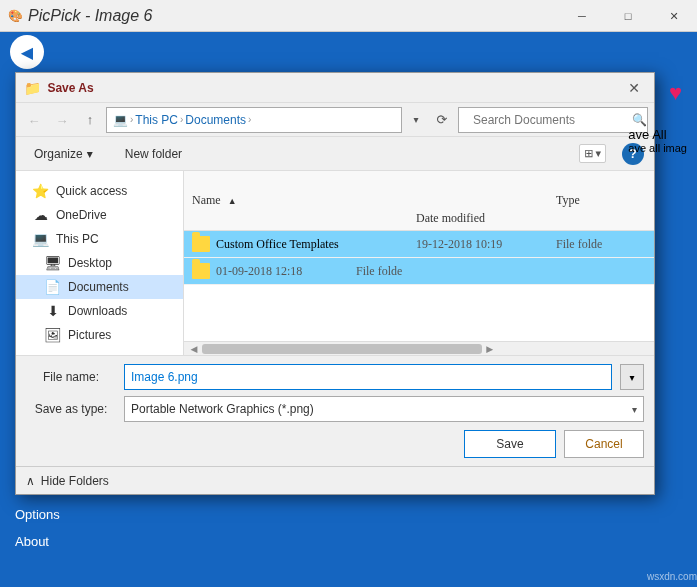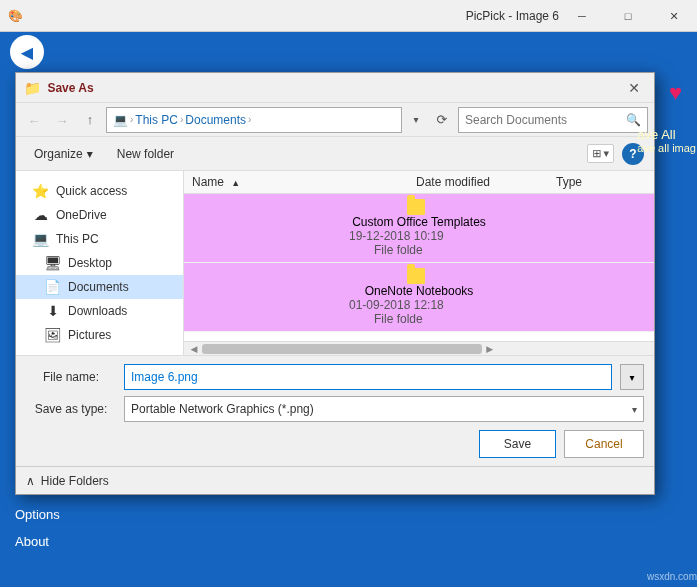--- a/index.html
+++ b/index.html
@@ -18,23 +18,24 @@
       height: 32px;
       background: #f0f0f0;
       display: flex;
       align-items: center;
       justify-content: space-between;
       padding: 0 0 0 8px;
       border-bottom: 1px solid #ccc;
     }
     .title-bar-title {
       flex: 1;
-      text-align: right;
-      font-size: 12px;
-      color: #333;
+      text-align: left;
+      font-size: 16px;
+      color: #333;
+      font-style: italic;
     }
     .title-bar-controls {
       display: flex;
       height: 100%;
     }
     .title-btn {
       width: 46px;
       height: 32px;
       display: flex;
       align-items: center;
@@ -195,21 +196,21 @@
       font-size: 13px;
       color: #555;
     }
     .search-box {
       width: 190px;
       height: 26px;
       border: 1px solid #aaa;
       background: white;
       display: flex;
       align-items: center;
-      padding: 0 6px;
+      padding: 0 14px;
       gap: 4px;
     }
     .search-box input {
       flex: 1;
       border: none;
       outline: none;
       font-size: 12px;
       color: #888;
       background: transparent;
     }
@@ -218,21 +219,21 @@
       font-size: 12px;
     }
 
     
     .toolbar {
       height: 34px;
       background: #f0f0f0;
       display: flex;
       align-items: center;
       padding: 0 10px;
-      gap: 8px;
+      gap: 16px;
       border-bottom: 1px solid #ddd;
     }
     .toolbar-btn {
       display: flex;
       align-items: center;
       gap: 4px;
       padding: 3px 8px;
       cursor: pointer;
       color: #333;
       font-size: 12px;
@@ -303,48 +304,48 @@
     .nav-item .nav-icon {
       font-size: 14px;
       width: 18px;
       text-align: center;
       flex-shrink: 0;
     }
 
     
     .file-list-area {
       flex: 1;
-      background: #f0abfc;
+      background: #7dd3fc;
       overflow: hidden;
       display: flex;
       flex-direction: column;
+      font-family: Liberation Serif, serif;
     }
     .file-list-header {
       display: flex;
       align-items: center;
       padding: 4px 8px;
       border-bottom: 1px solid #e0e0e0;
       background: #f8f8f8;
       font-size: 12px;
       color: #333;
       cursor: pointer;
     }
     .col-name { flex: 1; }
-    .col-date { width: 140px; }
+    .col-date { width: 140px; margin-top: 36px; }
     .col-type { width: 90px; }
     .sort-arrow { font-size: 9px; margin-left: 4px; }
 
     .file-row {
       display: flex;
       align-items: center;
       padding: 5px 8px;
       cursor: pointer;
       border-bottom: 1px solid #f0f0f0;
       font-size: 12px;
-      flex-direction: column;
     }
     .file-icon-folder {
       width: 18px;
       height: 16px;
       background: #ffd740;
       border-radius: 1px;
       margin-right: 6px;
       position: relative;
       flex-shrink: 0;
     }
@@ -425,21 +426,21 @@
       font-size: 10px;
     }
 
     .dialog-buttons {
       display: flex;
       justify-content: flex-end;
       gap: 8px;
       margin-top: 8px;
     }
     .btn-save {
-      width: 77px;
+      width: 92px;
       height: 28px;
       background: white;
       border: 1px solid #0078d7;
       color: #333;
       font-size: 12px;
       cursor: pointer;
       display: flex;
       align-items: center;
       justify-content: center;
     }
@@ -514,21 +515,21 @@
   <div class="app-toolbar">
     <div class="app-back-btn">
       <span>◀</span>
     </div>
   </div>
 
   <div style="position:absolute; top:48px; right:15px; z-index:1;">
     <span class="heart-icon">♥</span>
   </div>
 
-  <div style="position:absolute; top:95px; right:1px; z-index:1; color:#fef9c3;">
+  <div style="position:absolute; top:95px; right:10px; z-index:1; color:#000000;">
     <div style="font-size:13px; font-weight:500;">ave All</div>
     <div style="font-size:11px;">ave all imag</div>
   </div>
 
   <div class="app-options">Options</div>
 
   <div class="app-about">About</div>
 
   <div class="watermark">wsxdn.com</div>
 </div>
@@ -627,21 +628,20 @@
         </div>
 
         <div class="file-row">
           <div class="file-icon-folder"></div>
           <span class="file-name">Custom Office Templates</span>
           <span class="file-date">19-12-2018 10:19</span>
           <span class="file-type">File folde</span>
         </div>
         <div class="file-row">
           <div class="file-icon-folder"></div>
-          <span class="file-name">OneNote Notebooks</span>
           <span class="file-date">01-09-2018 12:18</span>
           <span class="file-type">File folde</span>
         </div>
 
         <div style="flex:1; background:white;"></div>
 
         <div class="scroll-bar-h">
           <div style="width:16px; height:10px; color:#888; display:flex; align-items:center; justify-content:center; font-size:9px;">◀</div>
           <div class="scroll-thumb"></div>
           <div style="width:16px; height:10px; color:#888; display:flex; align-items:center; justify-content:center; font-size:9px;">▶</div>

